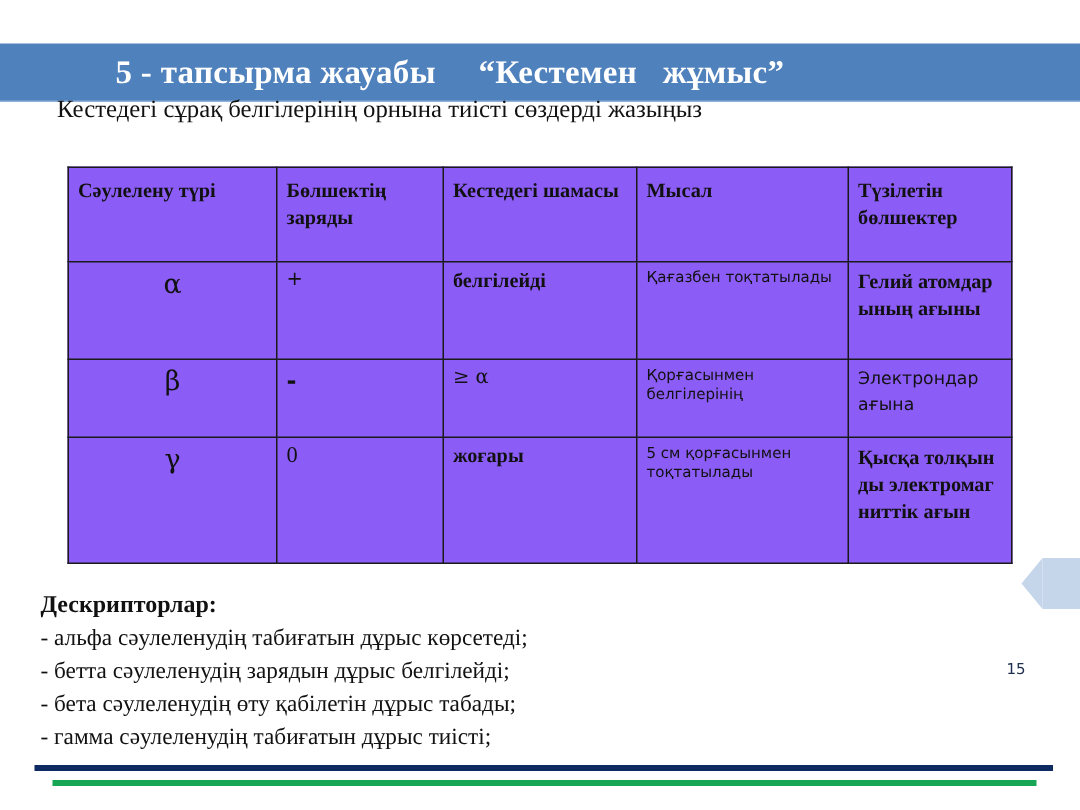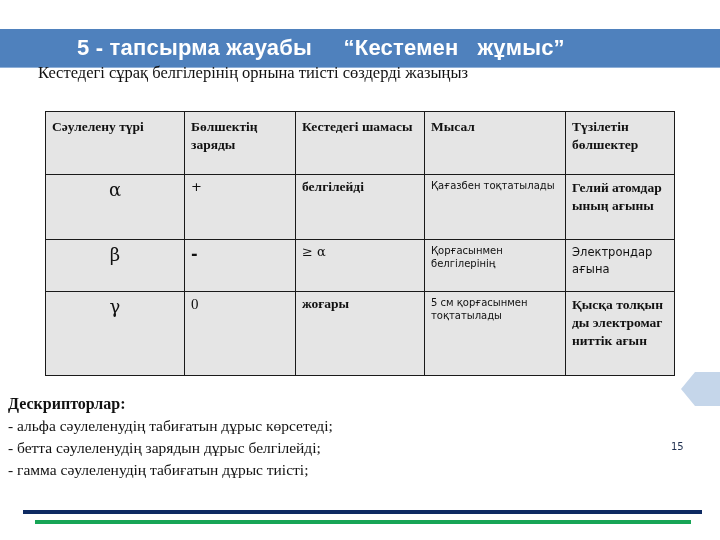--- a/index.html
+++ b/index.html
@@ -18,42 +18,42 @@
       width: 720px;
       height: 38px;
       background: #4f81bd;
       border-bottom: 1px solid #8fb0d8;
     }
     .title-text {
       position: absolute;
       left: 77px;
       top: 3px;
       color: #ffffff;
-      font-family: Liberation Sans, sans-serif;
+      font-family: Liberation Serif, serif;
       font-weight: bold;
       font-size: 22px;
       line-height: 32px;
       white-space: pre;
       letter-spacing: 0.2px;
     }
     .instruction {
       position: absolute;
       left: 38px;
       top: 63px;
       font-family: "Liberation Serif", serif;
       font-size: 16.5px;
       color: #111111;
       white-space: nowrap;
     }
     table.answer-table {
       position: absolute;
       left: 45px;
       top: 111px;
       border-collapse: collapse;
-      background: #e5e5e5;
+      background: #8b5cf6;
     }
     table.answer-table td, table.answer-table th {
       border: 1.5px solid #1a1a1a;
       vertical-align: top;
       padding: 4px 6px;
       text-align: left;
       color: #111;
     }
     table.answer-table th {
       font-family: "Liberation Serif", serif;
@@ -132,21 +132,21 @@
       position: absolute;
       left: 671px;
       top: 441px;
       font-family: "DejaVu Sans", sans-serif;
       font-size: 10px;
       color: #1f2f4f;
       text-align: right;
     }
     .descriptors {
       position: absolute;
-      left: 8px;
+      left: 27px;
       top: 393px;
       font-family: "Liberation Serif", serif;
       font-size: 15.5px;
       line-height: 22px;
       color: #111;
     }
     .descriptors .heading {
       font-weight: bold;
       font-size: 16px;
     }
@@ -212,17 +212,18 @@
 
 <div class="side-arrow"></div>
 <div class="side-arrow-body"></div>
 
 <div class="page-number">15</div>
 
 <div class="descriptors">
   <div class="heading">Дескрипторлар:</div>
   <div class="item">- альфа сәулеленудің табиғатын дұрыс көрсетеді;</div>
   <div class="item">- бетта сәулеленудің зарядын дұрыс белгілейді;</div>
+  <div class="item">- бета сәулеленудің өту қабілетін дұрыс табады;</div>
   <div class="item">- гамма сәулеленудің табиғатын дұрыс тиісті;</div>
 </div>
 
 <div class="line-navy"></div>
 <div class="line-green"></div>
 
 </body></html>

